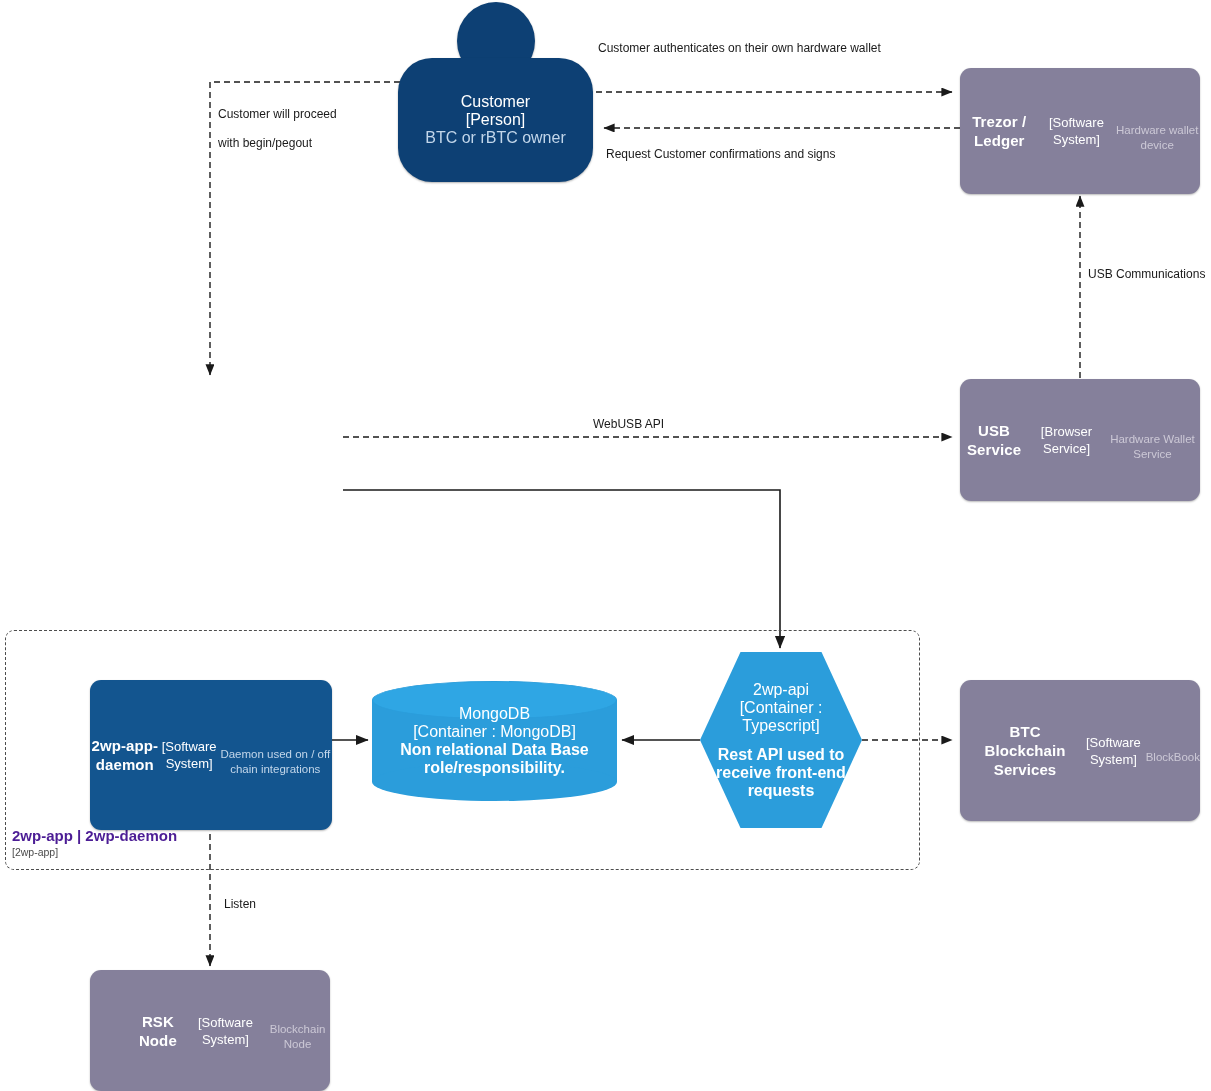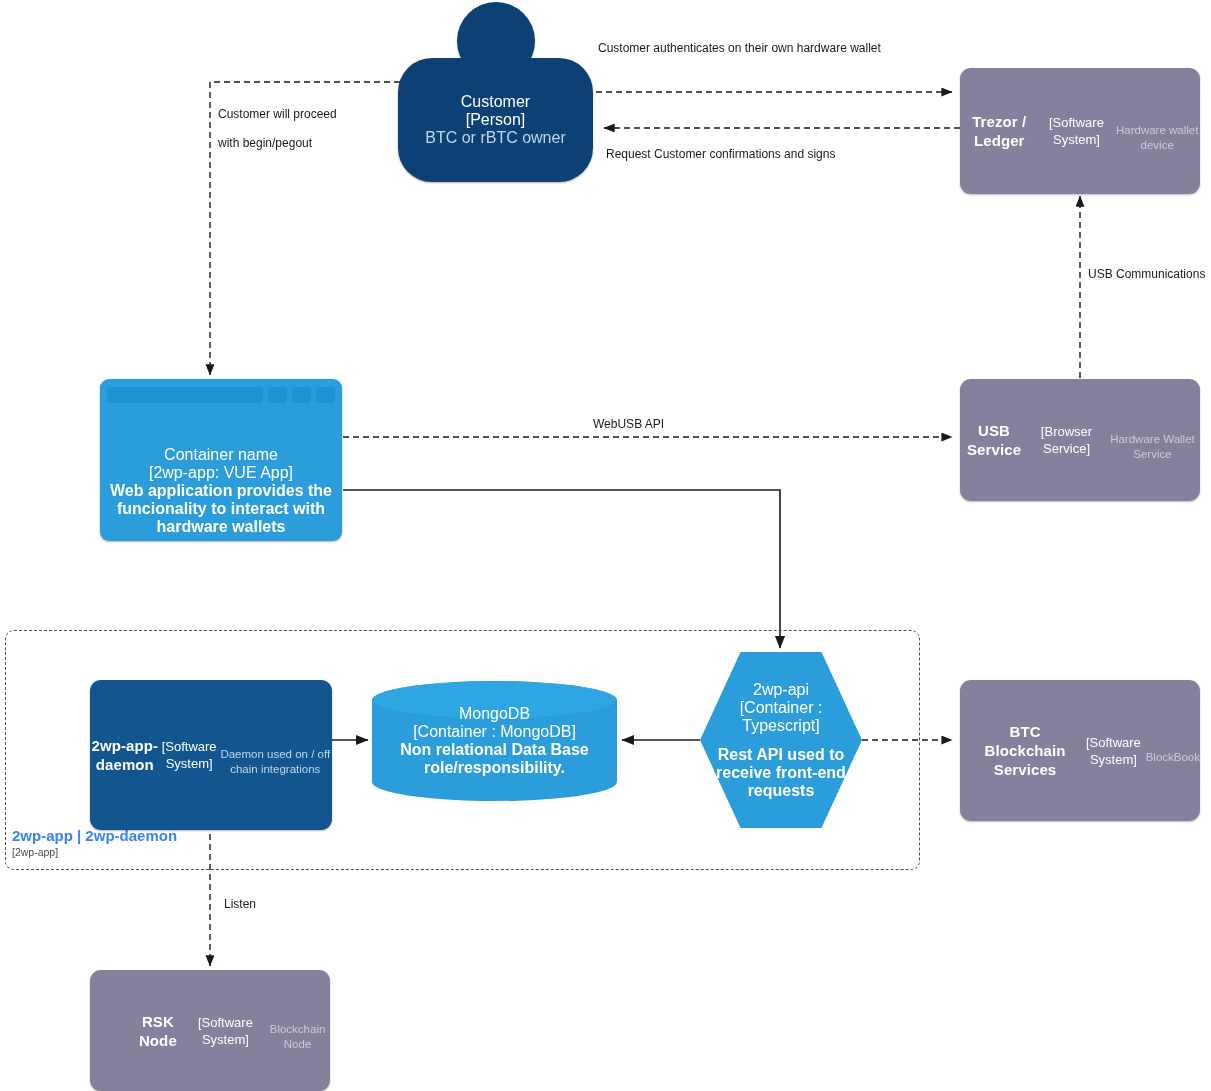--- a/index.html
+++ b/index.html
@@ -207,21 +207,21 @@
   }
   .boundary-label{
     position:absolute;
     text-align:left;
     color:#333333;
   }
   .boundary-label .b-title{
     font-size:15px;
     font-weight:bold;
     line-height:19px;
-    color:#3b82f6;
+    color:#4c1d95;
   }
   .boundary-label .b-tech{
     font-size:10.5px;
     line-height:14px;
     color:#4a4a4a;
   }
 
   
   .edge-label{
     position:absolute;
@@ -278,33 +278,20 @@
       <div class="n-desc">BTC or rBTC owner</div>
     </div>
   </div>
 
   <div class="node sys" style="left:960px; top:68px; width:240px; height:126px;">
     <div class="n-title">Trezor / Ledger</div>
     <div class="n-tech">[Software System]</div>
     <div class="n-desc">Hardware wallet device</div>
   </div>
 
-  <div class="browser" style="left:100px; top:379px; width:242px; height:162px;">
-    <div class="titlebar">
-      <div class="tb-bar"></div>
-      <div class="tb-dot"></div>
-      <div class="tb-dot"></div>
-      <div class="tb-dot"></div>
-    </div>
-    <div class="screen blue">
-      <div class="n-title">Container name</div>
-      <div class="n-tech">[2wp-app: VUE App]</div>
-      <div class="n-desc">Web application provides the funcionality to interact with hardware wallets</div>
-    </div>
-  </div>
 
   <div class="node sys" style="left:960px; top:379px; width:240px; height:122px;">
     <div class="n-title">USB Service</div>
     <div class="n-tech">[Browser Service]</div>
     <div class="n-desc">Hardware Wallet Service</div>
   </div>
 
   <div class="node navy" style="left:90px; top:680px; width:242px; height:150px;">
     <div class="n-title">2wp-app-daemon</div>
     <div class="n-tech">[Software System]</div>

